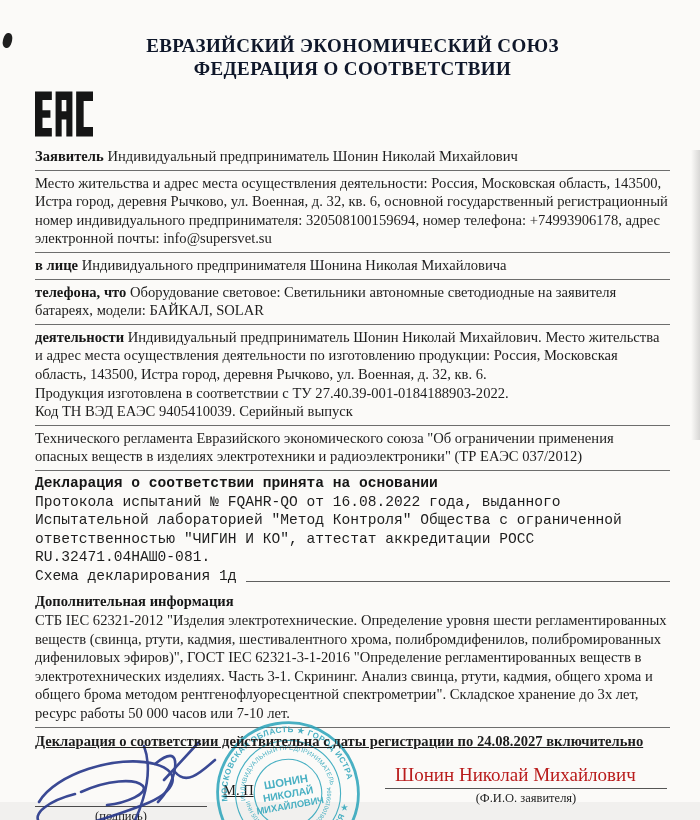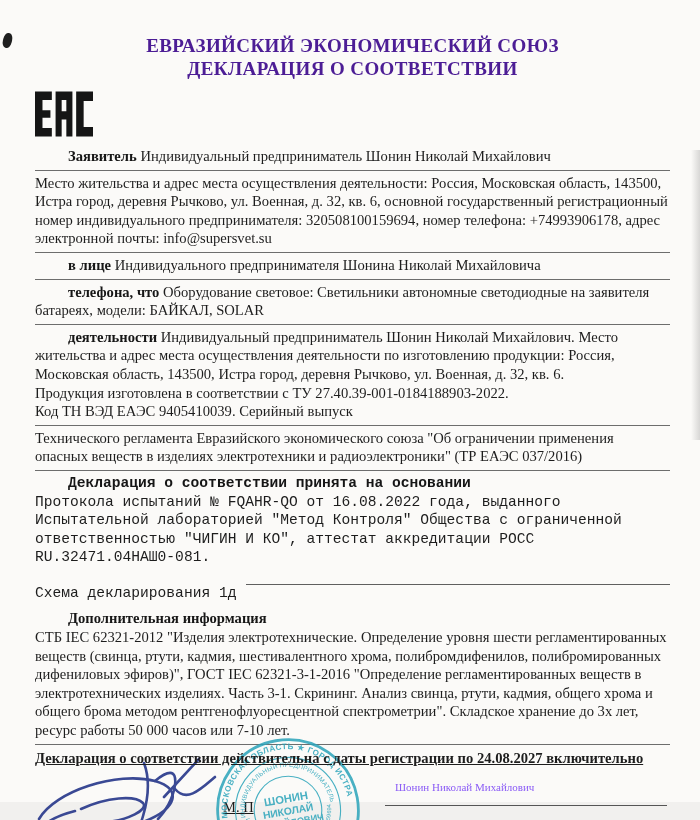--- a/index.html
+++ b/index.html
@@ -5,55 +5,55 @@
   html,body{margin:0;padding:0;}
   body{
     width:700px;height:820px;
     background:#fbfaf8;
     font-family:"Liberation Serif","DejaVu Serif",serif;
     color:#1d1d1d;
     overflow:hidden;
     position:relative;
   }
   .doc{position:relative;padding:34px 30px 0 35px;width:635px;}
-  .titles{text-align:center;font-weight:bold;font-size:19px;line-height:23px;letter-spacing:.4px;color:#4c1d95;}
+  .titles{text-align:center;font-weight:bold;font-size:19px;line-height:23px;letter-spacing:.4px;color:#0f172a;}
   .eac{margin:10px 0 4px 0;height:50px;}
   .row{font-size:14.6px;line-height:18.6px;padding:3px 0 4px 0;border-bottom:1px solid #6d6d6d;}
   .row.noline{border-bottom:none;font-family:Liberation Mono, monospace;}
   .row p{margin:0;}
-  b{color:#161616;margin-left:33px;}
-  .scheme-row{display:flex;align-items:flex-start;margin-top:17px;}
+  b{color:#161616;}
+  .scheme-row{display:flex;align-items:flex-end;}
   .fill-line{flex:1;border-bottom:1px solid #5f5f5f;margin:0 0 3px 10px;}
   .validity{font-size:14.6px;line-height:18.6px;font-weight:bold;padding:4px 0 2px 0;position:relative;z-index:1;text-decoration:underline;}
   .sig-area{position:relative;height:104px;z-index:0;}
   .sig-svg{position:absolute;left:-12px;top:-16px;z-index:3;}
   .sig-line{position:absolute;left:0;top:54px;width:172px;border-top:1px solid #4a4a4a;}
   .sig-label{position:absolute;left:0;top:57px;width:172px;text-align:center;font-size:12.5px;color:#222;}
   .mp-label{position:absolute;left:188px;top:30px;font-size:14.5px;color:#1c1c1c;z-index:1;text-decoration:underline;}
   .stamp{position:absolute;left:178px;top:-34px;width:150px;height:150px;transform:rotate(-10deg);opacity:.85;z-index:2;}
-  .fio-name{position:absolute;left:360px;top:12px;font-size:11px;color:#8b5cf6;}
+  .fio-name{position:absolute;left:360px;top:12px;font-size:19px;color:#b91c1c;}
   .fio-line{position:absolute;left:350px;top:36px;width:282px;border-top:1px solid #555;}
   .fio-label{position:absolute;left:350px;top:39px;width:282px;text-align:center;font-size:12.5px;color:#222;}
   .speck{position:absolute;left:3px;top:33px;width:9px;height:15px;background:#1f1f1f;border-radius:45%;transform:rotate(14deg);}
   .edge-smudge{position:absolute;right:0;top:150px;width:9px;height:290px;
     background:linear-gradient(to left, rgba(90,90,90,.22), rgba(90,90,90,0));}
   .bottom-shade{position:absolute;left:0;bottom:0;width:700px;height:18px;background:rgba(60,60,55,.05);}
 </style>
 </head>
 <body>
 
 <div class="speck"></div>
 <div class="edge-smudge"></div>
 <div class="bottom-shade"></div>
 
 <div class="doc">
 
   <div class="titles">
     <div>ЕВРАЗИЙСКИЙ ЭКОНОМИЧЕСКИЙ СОЮЗ</div>
-    <div>ДЕКЛАРАЦИЯ О СООТВЕТСТВИИ</div>
+    <div>ФЕДЕРАЦИЯ О СООТВЕТСТВИИ</div>
   </div>
 
   <div class="eac">
     <svg width="58" height="48" viewBox="0 0 62 48" aria-hidden="true">
       <path fill="#151515" d="M0 0 H18 V9 H8 V20 H16.5 V28 H8 V39 H18 V48 H0 Z"></path>
       <path fill="#151515" fill-rule="evenodd" d="M22 0 H40 V48 H33.5 V30 H28.5 V48 H22 Z M28.5 9 H33.5 V21 H28.5 Z"></path>
       <path fill="#151515" d="M44 0 H62 V10 H52 V38 H62 V48 H44 Z"></path>
     </svg>
   </div>
 
@@ -61,39 +61,39 @@
     <b>Заявитель</b>
     <span>Индивидуальный предприниматель Шонин Николай Михайлович</span>
   </div>
 
   <div class="row">
     <span>Место жительства и адрес места осуществления деятельности: Россия, Московская область, 143500, Истра город, деревня Рычково, ул. Военная, д. 32, кв. 6, основной государственный регистрационный номер индивидуального предпринимателя: 320508100159694, номер телефона: +74993906178, адрес электронной почты: info@supersvet.su</span>
   </div>
 
   <div class="row">
     <b>в лице</b>
-    <span>Индивидуального предпринимателя Шонина Николай Михайловича</span>
+    <span>Индивидуального предпринимателя Шонина Николая Михайловича</span>
   </div>
 
   <div class="row">
     <b>телефона, что</b>
     <span>Оборудование световое: Светильники автономные светодиодные на заявителя батареях, модели: БАЙКАЛ, SOLAR</span>
   </div>
 
   <div class="row">
     <p>
       <b>деятельности</b>
       <span>Индивидуальный предприниматель Шонин Николай Михайлович. Место жительства и адрес места осуществления деятельности по изготовлению продукции: Россия, Московская область, 143500, Истра город, деревня Рычково, ул. Военная, д. 32, кв. 6.</span>
     </p>
     <p>Продукция изготовлена в соответствии с ТУ 27.40.39-001-0184188903-2022.</p>
     <p>Код ТН ВЭД ЕАЭС 9405410039. Серийный выпуск</p>
   </div>
 
   <div class="row">
-    <p>Технического регламента Евразийского экономического союза "Об ограничении применения опасных веществ в изделиях электротехники и радиоэлектроники" (ТР ЕАЭС 037/2016)</p>
+    <p>Технического регламента Евразийского экономического союза "Об ограничении применения опасных веществ в изделиях электротехники и радиоэлектроники" (ТР ЕАЭС 037/2012)</p>
   </div>
 
   <div class="row noline">
     <p><b>Декларация о соответствии принята на основании</b></p>
     <p>Протокола испытаний № FQAHR-QO от 16.08.2022 года, выданного Испытательной лабораторией "Метод Контроля" Общества с ограниченной ответственностью "ЧИГИН И КО", аттестат аккредитации РОСС RU.32471.04НАШ0-081.</p>
     <div class="scheme-row">
       <span>Схема декларирования 1д</span>
       <span class="fill-line"></span>
     </div>
   </div>
@@ -149,15 +149,16 @@
           <textPath href="#arcIB" startOffset="50%" text-anchor="middle">ИНН 501712522706 ОГРНИП 320508100159694</textPath>
         </text>
         <text x="80" y="72" font-size="12" font-weight="bold" text-anchor="middle">ШОНИН</text>
         <text x="80" y="85" font-size="11" font-weight="bold" text-anchor="middle">НИКОЛАЙ</text>
         <text x="80" y="97" font-size="10" font-weight="bold" text-anchor="middle">МИХАЙЛОВИЧ</text>
       </g>
     </svg>
 
     <div class="fio-name">Шонин Николай Михайлович</div>
     <div class="fio-line"></div>
+    <div class="fio-label">(Ф.И.О. заявителя)</div>
   </div>
 
 </div>
 
 </body></html>

